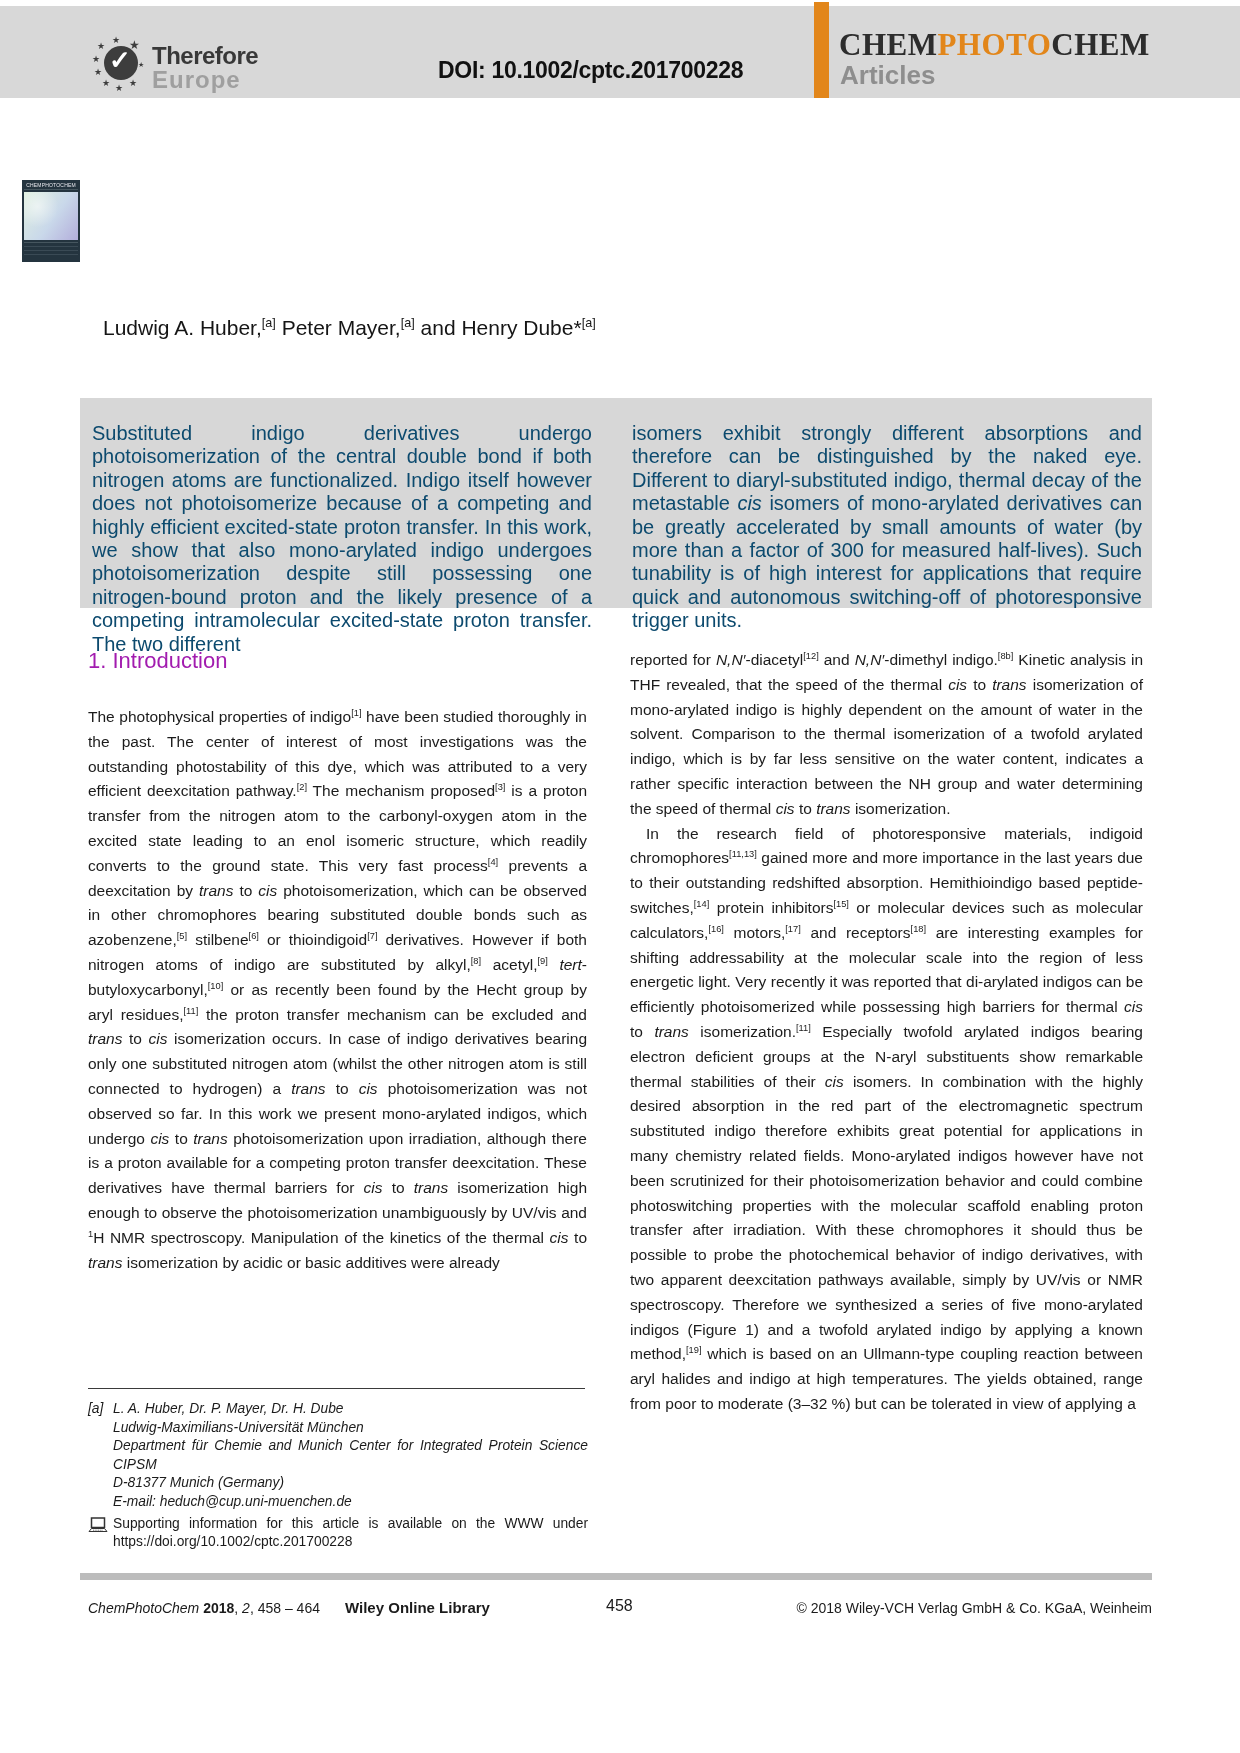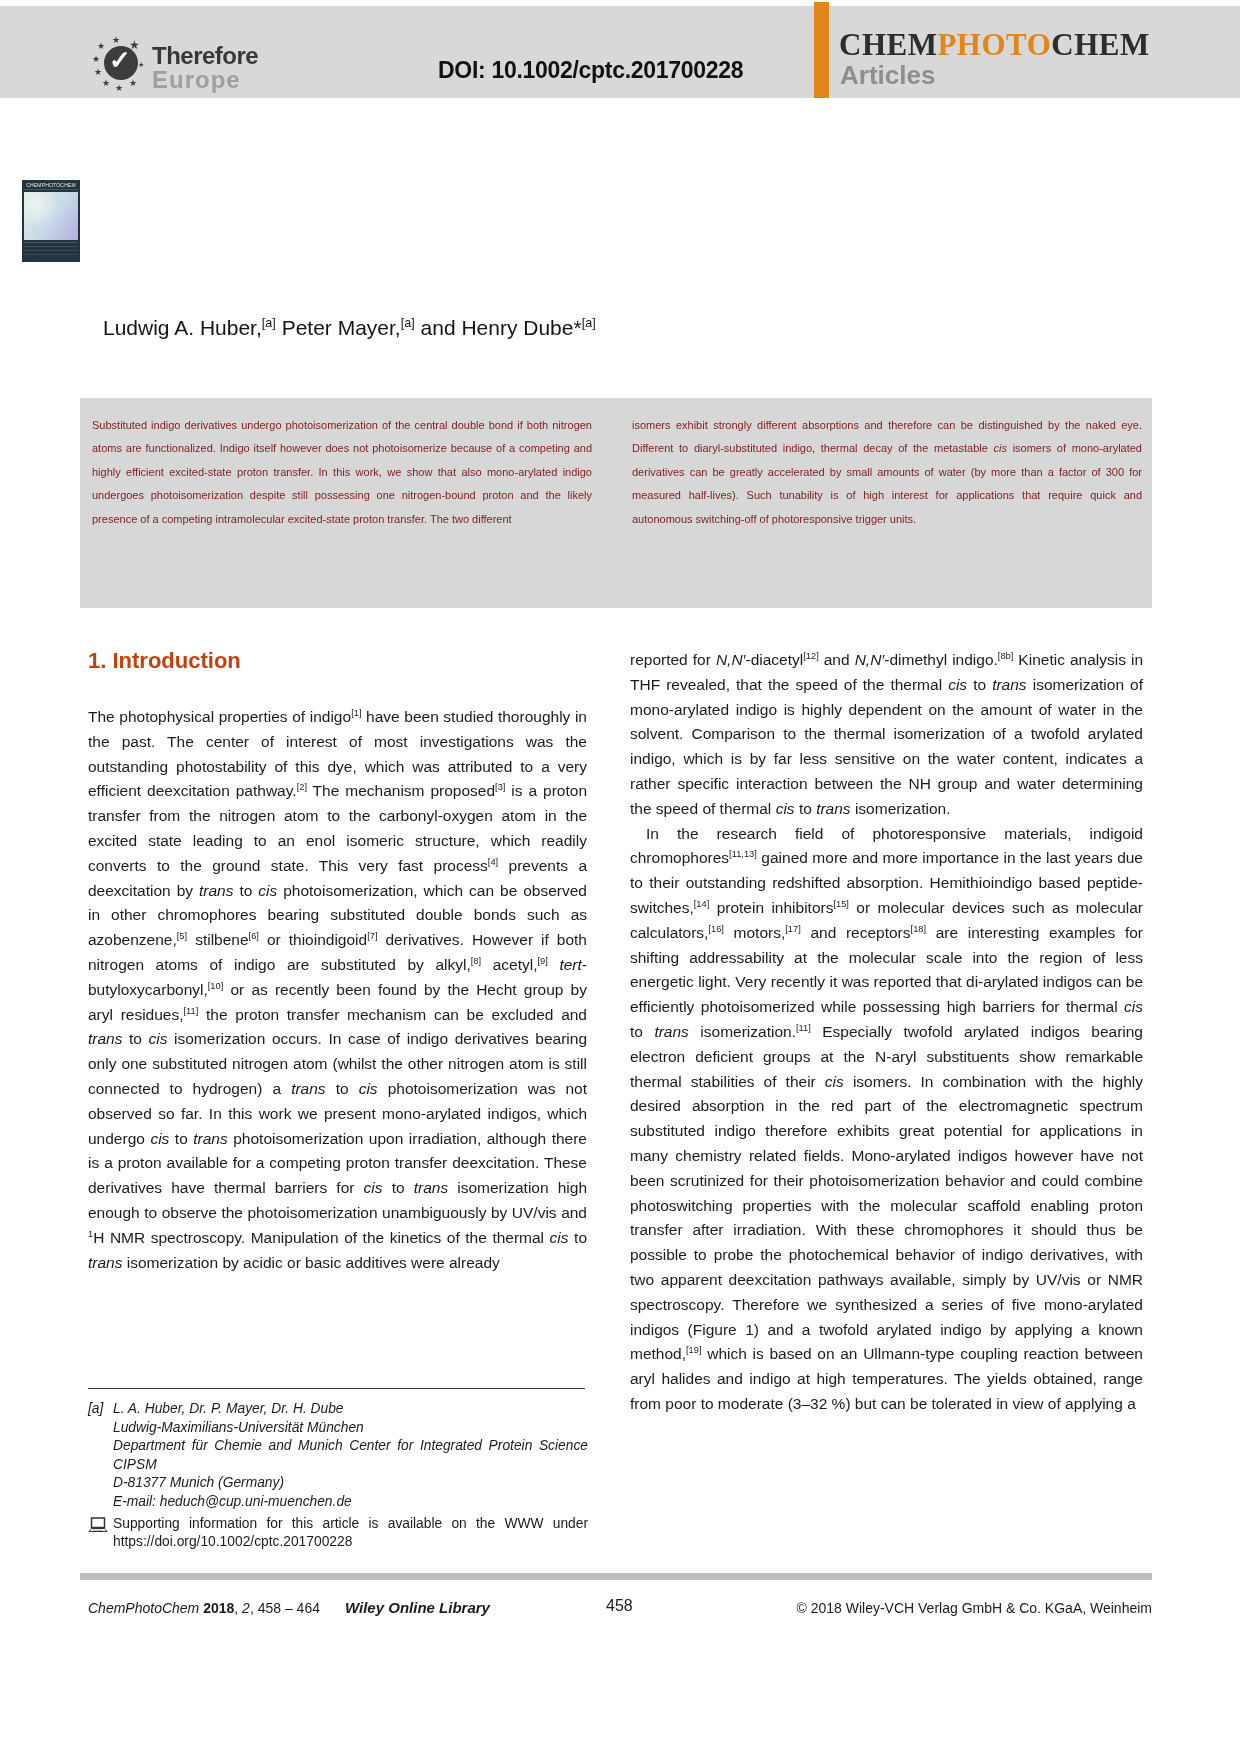--- a/index.html
+++ b/index.html
@@ -50,45 +50,45 @@
   .cover-foot { margin-top:2px; height:16px; border-top:1px solid #46565f;
     background: repeating-linear-gradient(to bottom, #24343f 0 3px, #3a4a55 3px 4px); }
 
   
   .title { position:absolute; left:103px; top:152px; width:980px; margin:0;
            font-size:30px; line-height:38px; font-weight:bold; color:#0f0f0f; letter-spacing:-0.2px; }
   .authors { position:absolute; left:103px; top:316px; font-size:21px; color:#151515; }
 
   
   .abstract { position:absolute; left:80px; top:398px; width:1072px; height:210px; background:#d7d7d7; }
-  .abs-col { position:absolute; top:16px; font-size:11px; line-height:23.4px; text-align:justify; color:#7f1d1d; }
+  .abs-col { position:absolute; top:24px; font-size:20px; line-height:23.4px; text-align:justify; color:#0c4a6e; }
   .abs-left  { left:12px;  width:500px; }
   .abs-right { left:552px; width:510px; }
 
   
   .col-left  { position:absolute; left:88px;  top:648px; width:499px; }
   .col-right { position:absolute; left:630px; top:648px; width:513px; }
-  .h1 { font-size:22px; font-weight:bold; color:#c2410c; margin:0 0 31px 0; }
+  .h1 { font-size:22px; font-weight:normal; color:#a21caf; margin:0 0 31px 0; }
   .body-p { font-size:15.5px; line-height:24.8px; text-align:justify; margin:0; color:#1b1b1b; }
   .indent { text-indent:16px; }
 
   
   .fn-rule { position:absolute; left:88px; top:1388px; width:497px; height:1px; background:#3a3a3a; }
   .fn { position:absolute; left:88px; top:1400px; width:500px; font-size:13.8px; line-height:18.6px; }
   .fn-row { display:flex; }
   .fn-marker { width:25px; flex:none; font-style:italic; }
   .fn-lines { flex:1; font-style:italic; text-align:justify; }
   .si-row { display:flex; margin-top:3px; }
   .si-icon { width:25px; flex:none; padding-top:2px; }
   .si-text { flex:1; text-align:justify; }
 
   
   .divider { position:absolute; left:80px; top:1573px; width:1072px; height:7px; background:#bcbcbc; }
   .f-ref   { position:absolute; left:88px;  top:1600px; font-size:14px; }
-  .f-wiley { position:absolute; left:345px; top:1599px; font-size:15px; font-weight:bold;font-style:italic; }
+  .f-wiley { position:absolute; left:345px; top:1599px; font-size:15px; font-weight:bold; }
   .f-page  { position:absolute; left:606px; top:1597px; font-size:16px; }
   .f-copy  { position:absolute; right:88px; top:1600px; font-size:14px; }
 </style>
 </head>
 <body>
 
 <div class="page">
 
   <div class="header-band"></div>
   <div class="accent-bar"></div>

